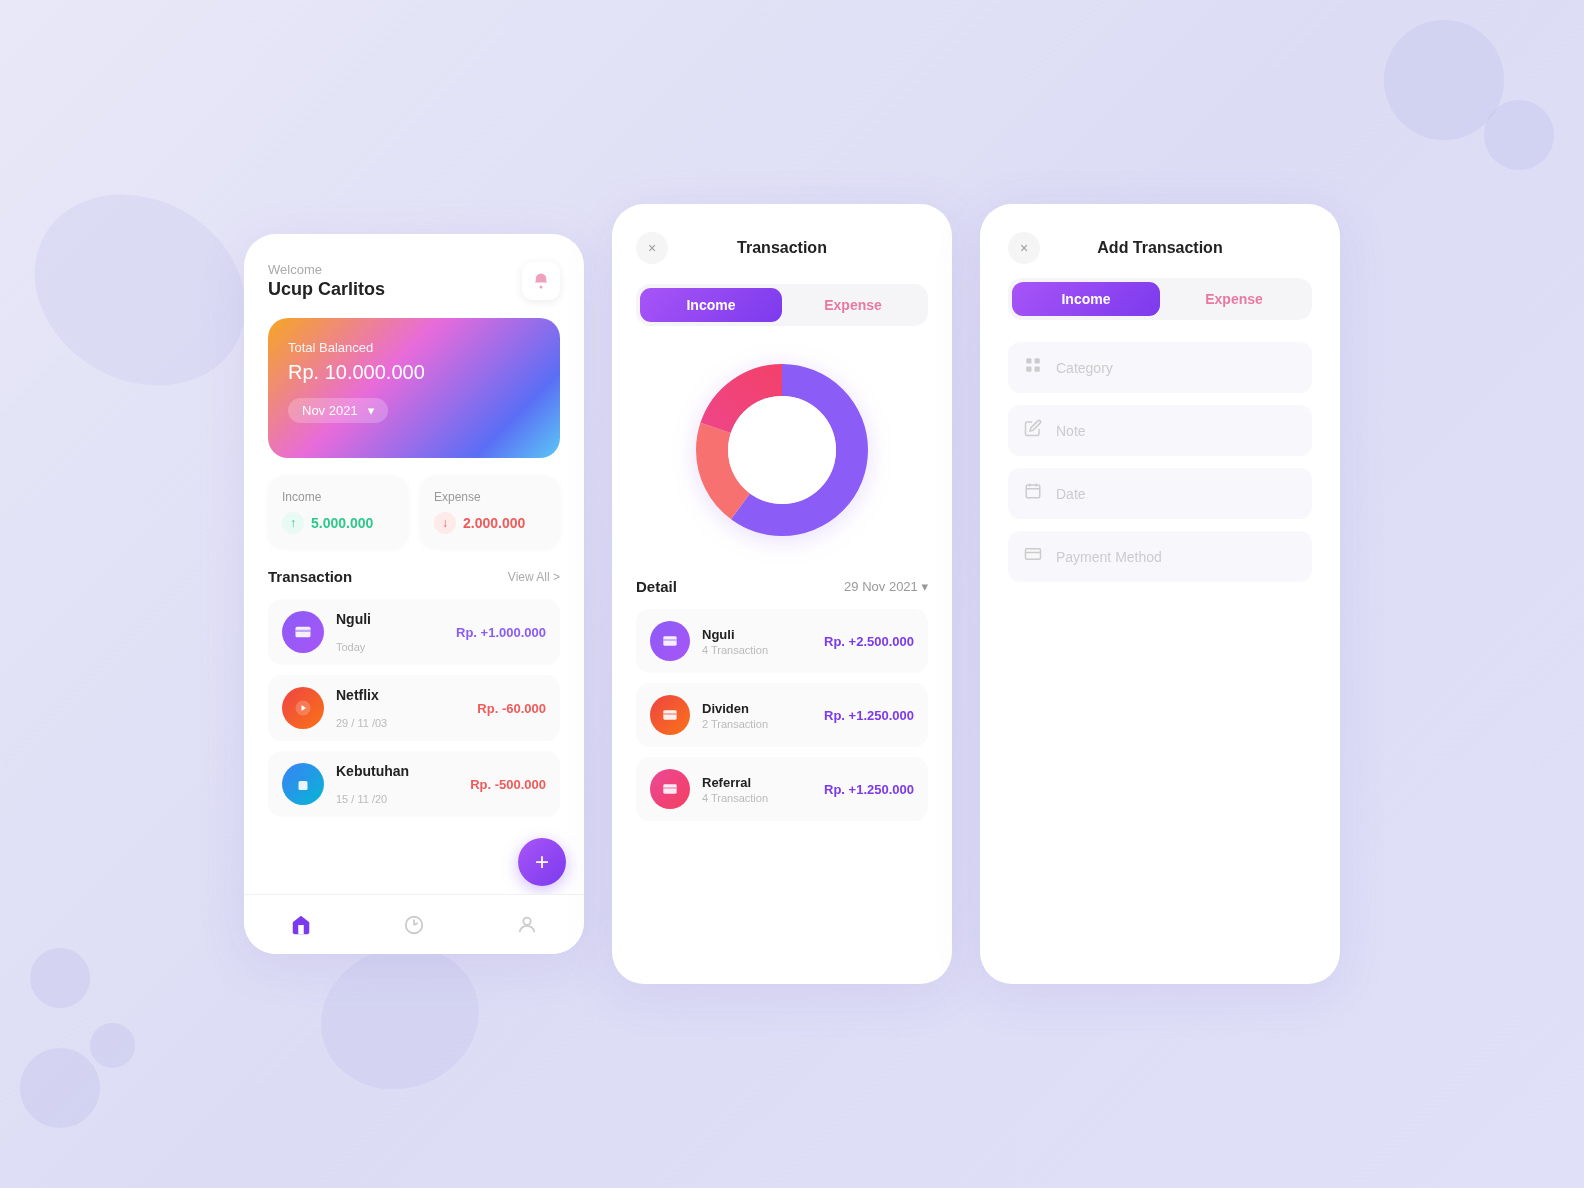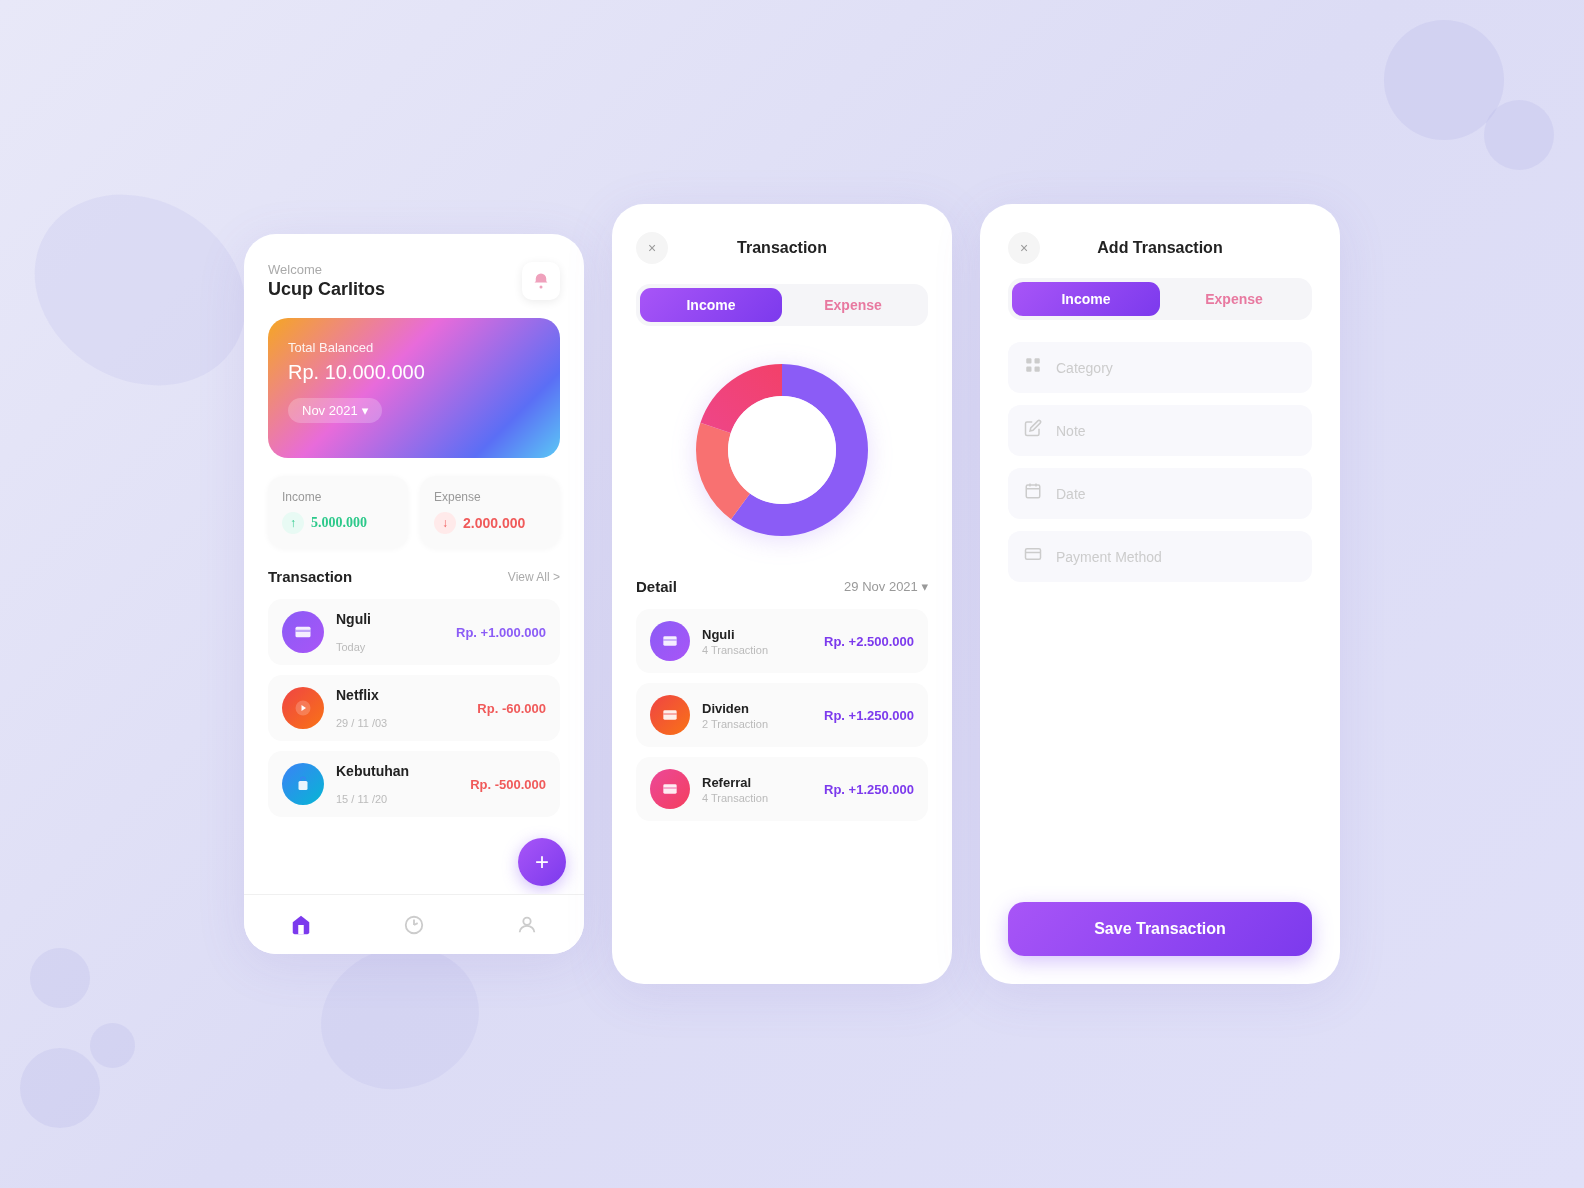--- a/index.html
+++ b/index.html
@@ -81,21 +81,21 @@
       border-radius: 20px;
       background: linear-gradient(135deg, #f5a623 0%, #e86bda 40%, #5b6ef5 80%, #5bc8f5 100%);
       padding: 22px 20px;
       color: #fff;
       margin-bottom: 18px;
       min-height: 140px;
     }
     .balance-label { font-size: 13px; opacity: 0.9; margin-bottom: 6px; }
     .balance-amount { font-size: 20px; font-weight: 400; margin-bottom: 14px; }
     .balance-month-btn {
-      display: inline-flex; align-items: center; gap: 4px;
+      display: inline-flex; align-items: center; gap: 10px;
       background: rgba(255,255,255,0.22);
       border-radius: 20px;
       padding: 5px 14px;
       font-size: 13px;
       color: #fff;
       cursor: pointer;
     }
 
     .summary-row {
       display: flex;
@@ -119,21 +119,21 @@
       background: #e8faf4;
       display: flex; align-items: center; justify-content: center;
       color: #2dc98b; font-size: 12px;
     }
     .arrow-down {
       width: 22px; height: 22px; border-radius: 50%;
       background: #ffeaea;
       display: flex; align-items: center; justify-content: center;
       color: #f05a5a; font-size: 12px;
     }
-    .income-val { color: #2dc98b; font-family: Liberation Serif, serif; }
+    .income-val { color: #2dc98b; }
     .expense-val { color: #f05a5a; }
 
     .section-header {
       display: flex; justify-content: space-between; align-items: center;
       margin-bottom: 14px;
     }
     .section-title { font-size: 15px; font-weight: 700; color: #222; }
     .view-all { font-size: 12px; color: #aaa; cursor: pointer; text-align: center; }
 
     .transaction-list { display: flex; flex-direction: column; gap: 10px; }
@@ -567,18 +567,15 @@
         <svg width="18" height="18" viewBox="0 0 24 24" fill="none">
           <rect x="2" y="5" width="20" height="14" rx="2" stroke="#ccc" stroke-width="2"></rect>
           <path d="M2 10h20" stroke="#ccc" stroke-width="2"></path>
         </svg>
       </span>
       <span class="field-label">Payment Method</span>
     </div>
 
     <div style="flex:1"></div>
 
-    <div class="save-btn">
-      <span>Save Transaction</span>
-    </div>
   </div>
 
 </div>
 
 </body></html>

